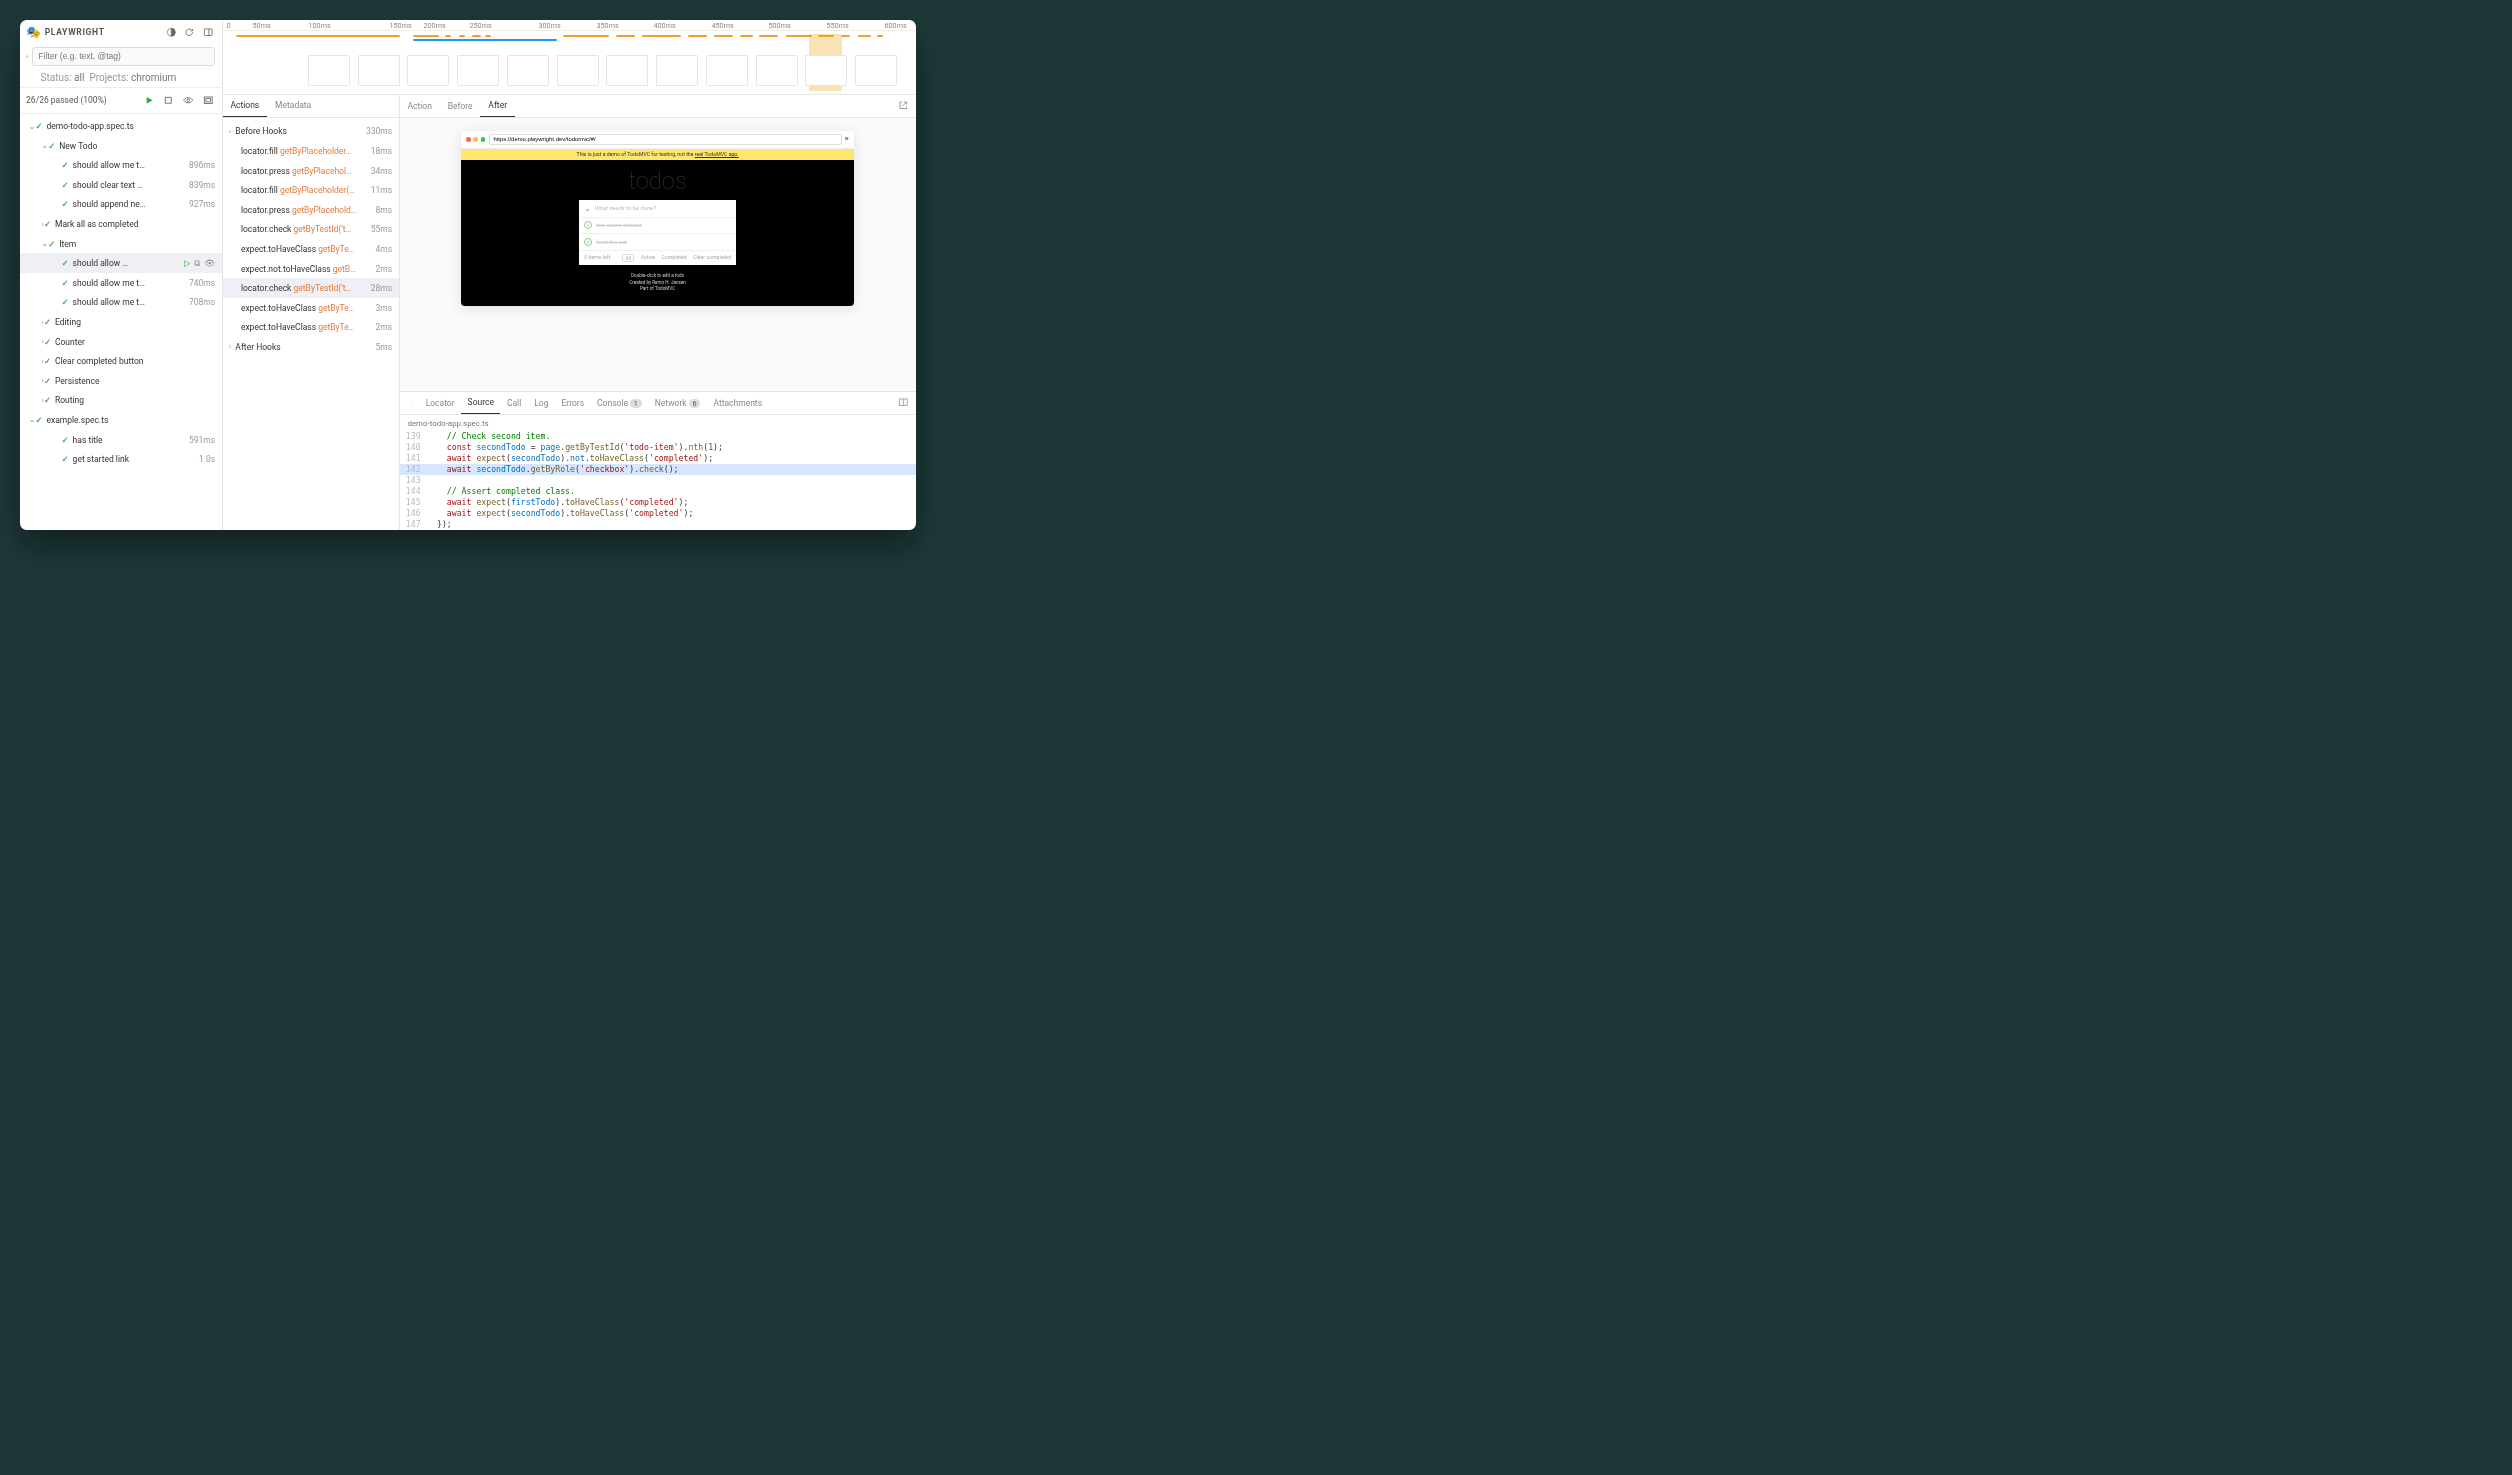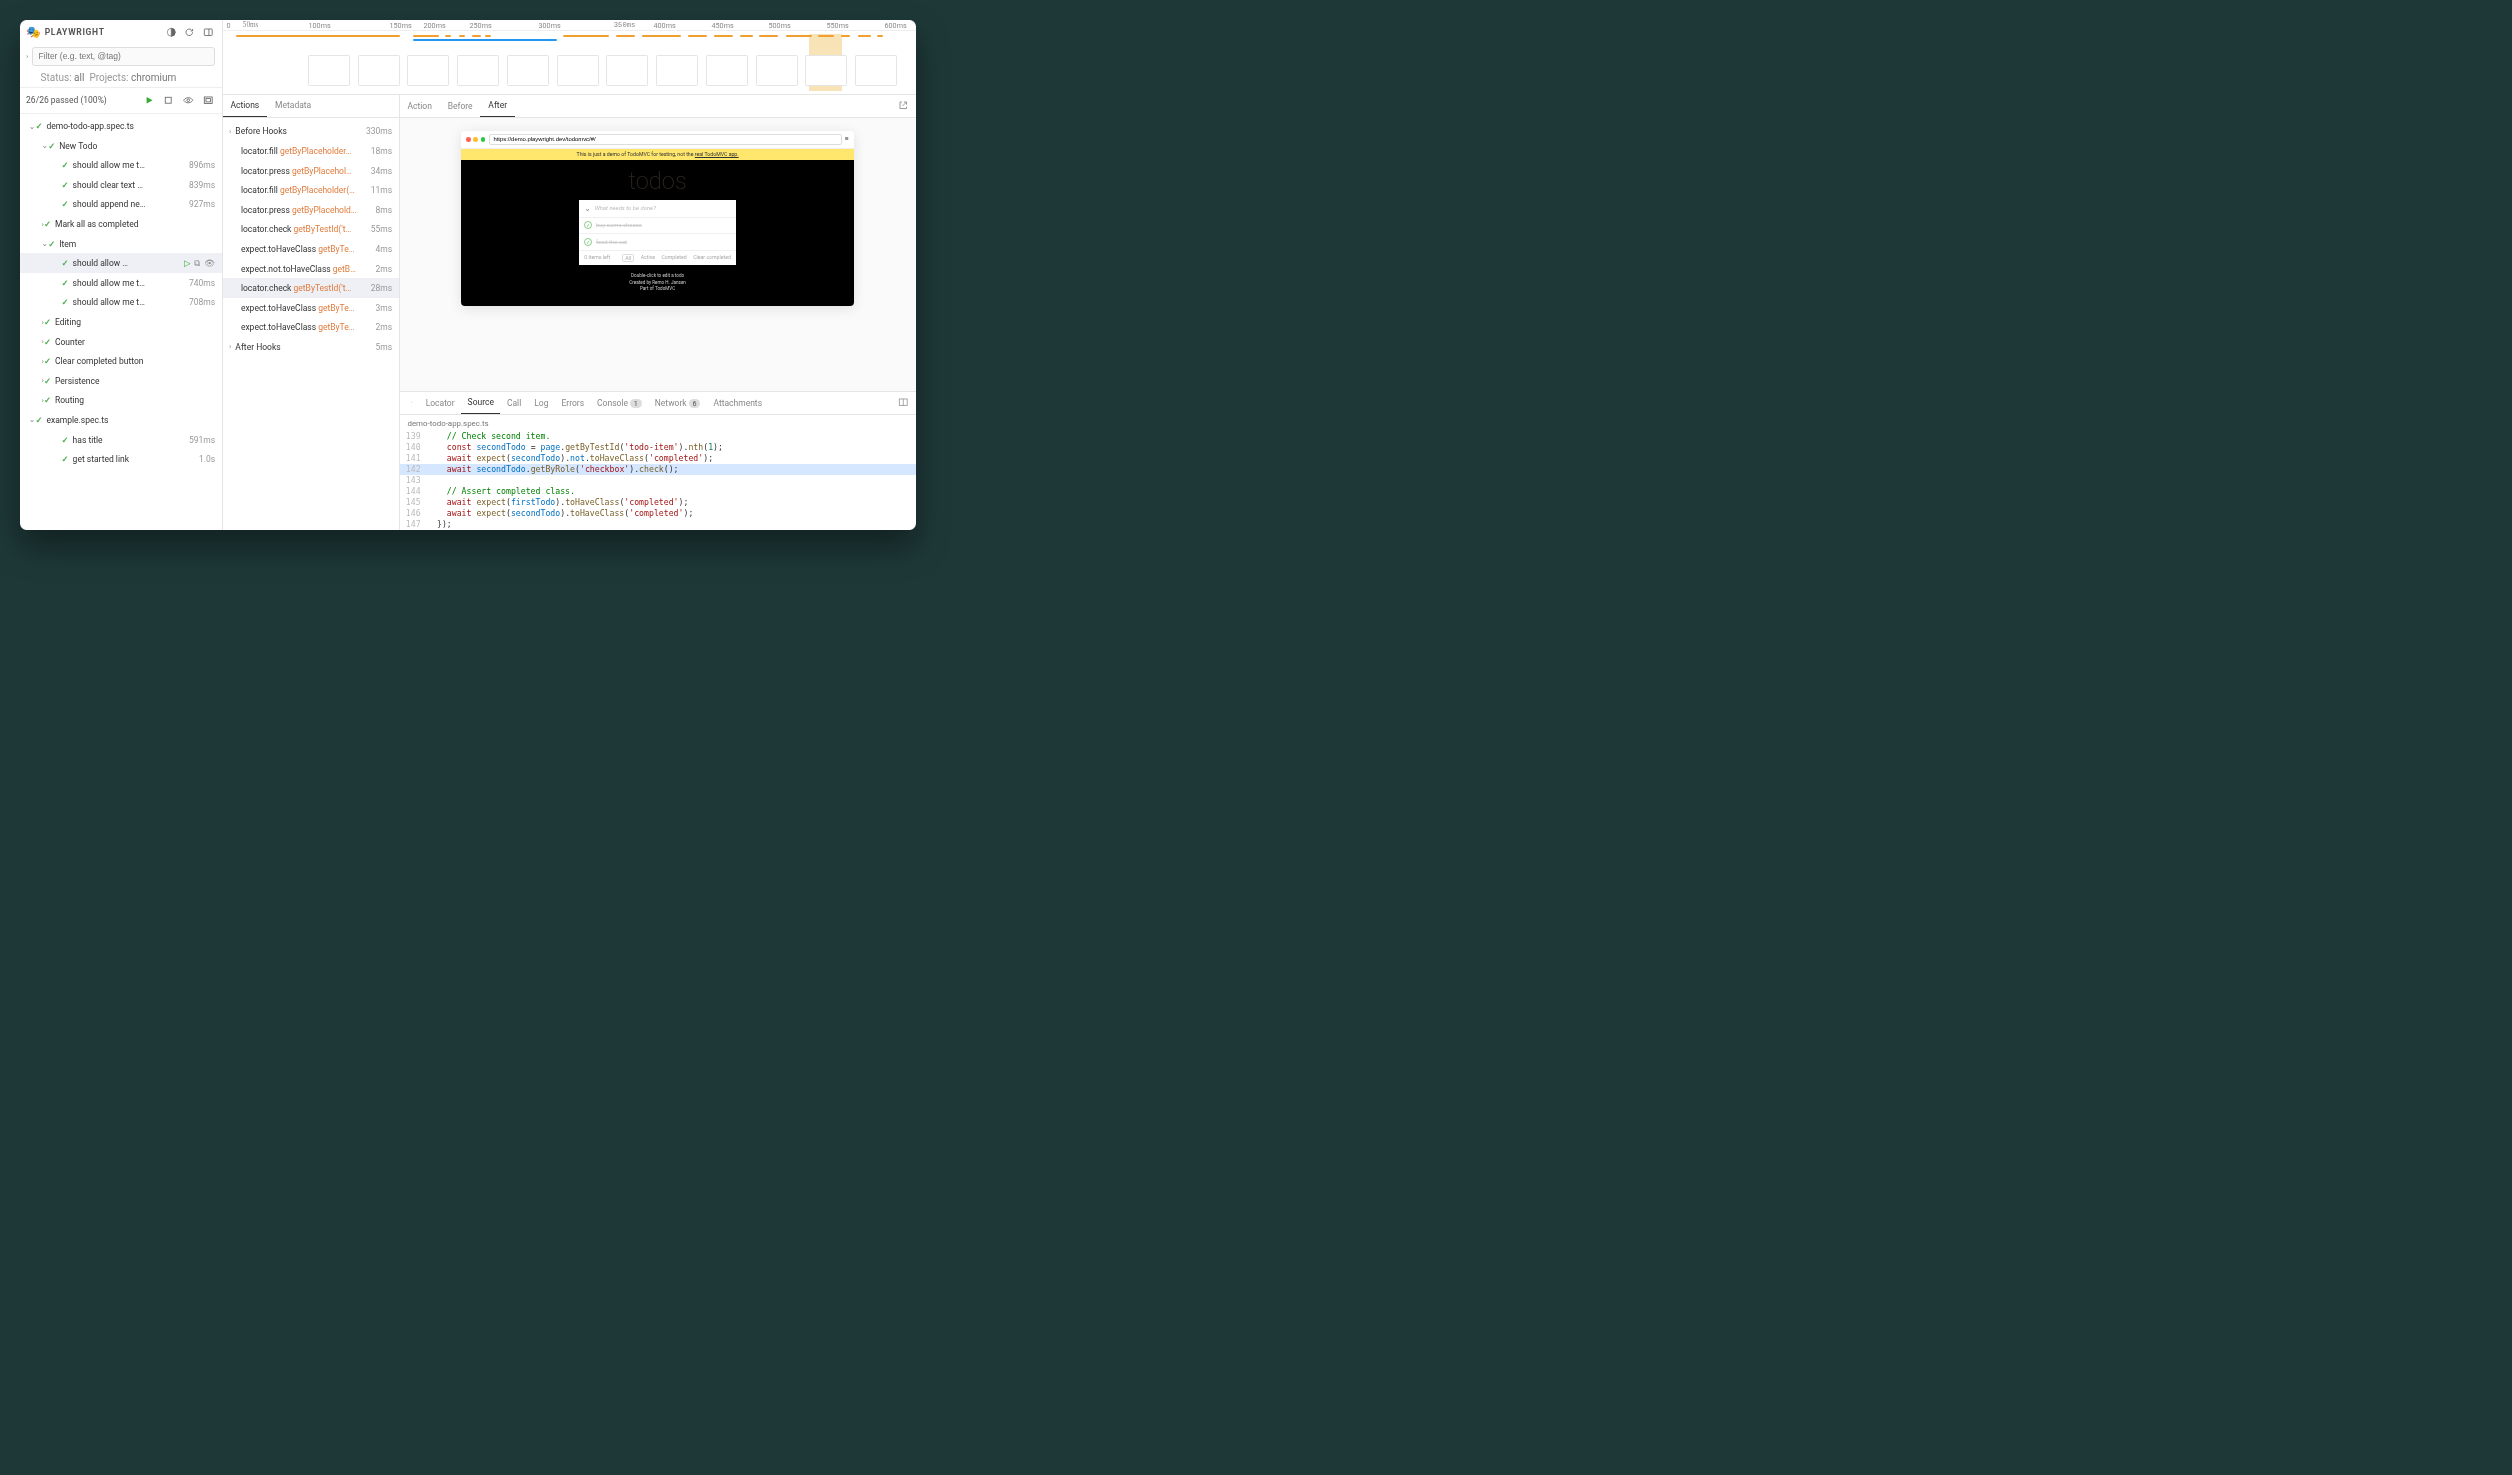--- a/index.html
+++ b/index.html
@@ -247,27 +247,27 @@
               <span class="lbl">get started link</span>
               <span class="ms">1.0s</span>
             </div>
           </div>
     </div>
 
     <div class="main">
       <div class="timeline">
         <div class="ticks" id="ticks">
               <span class="tick" style="left: 3.9px; transform: none;">0</span>
-              <span class="tick" style="left: 28px; font-family: Liberation Serif, serif;">50ms</span>
+              <span class="tick" style="left: 39px;">50ms</span>
               <span class="tick" style="left: 97px;">100ms</span>
               <span class="tick" style="left: 154px; margin-left: 24px;">150ms</span>
               <span class="tick" style="left: 212px;">200ms</span>
               <span class="tick" style="left: 258px;">250ms</span>
               <span class="tick" style="left: 327px;">300ms</span>
-              <span class="tick" style="left: 402px; font-family: Liberation Mono, monospace;">350ms</span>
+              <span class="tick" style="left: 385px;">350ms</span>
               <span class="tick" style="left: 442px;">400ms</span>
               <span class="tick" style="left: 500px;">450ms</span>
               <span class="tick" style="left: 557px;">500ms</span>
               <span class="tick" style="left: 615px;">550ms</span>
               <span class="tick" style="left: 673px;">600ms</span>
             </div>
         <div class="hl" style="left:586px;width:33px"></div>
         <div class="frames" id="frames">
               <div class="frame" style="left: 85px; top: 19.6px;"></div>
               <div class="frame" style="left: 135px; top: 19.6px;"></div>

